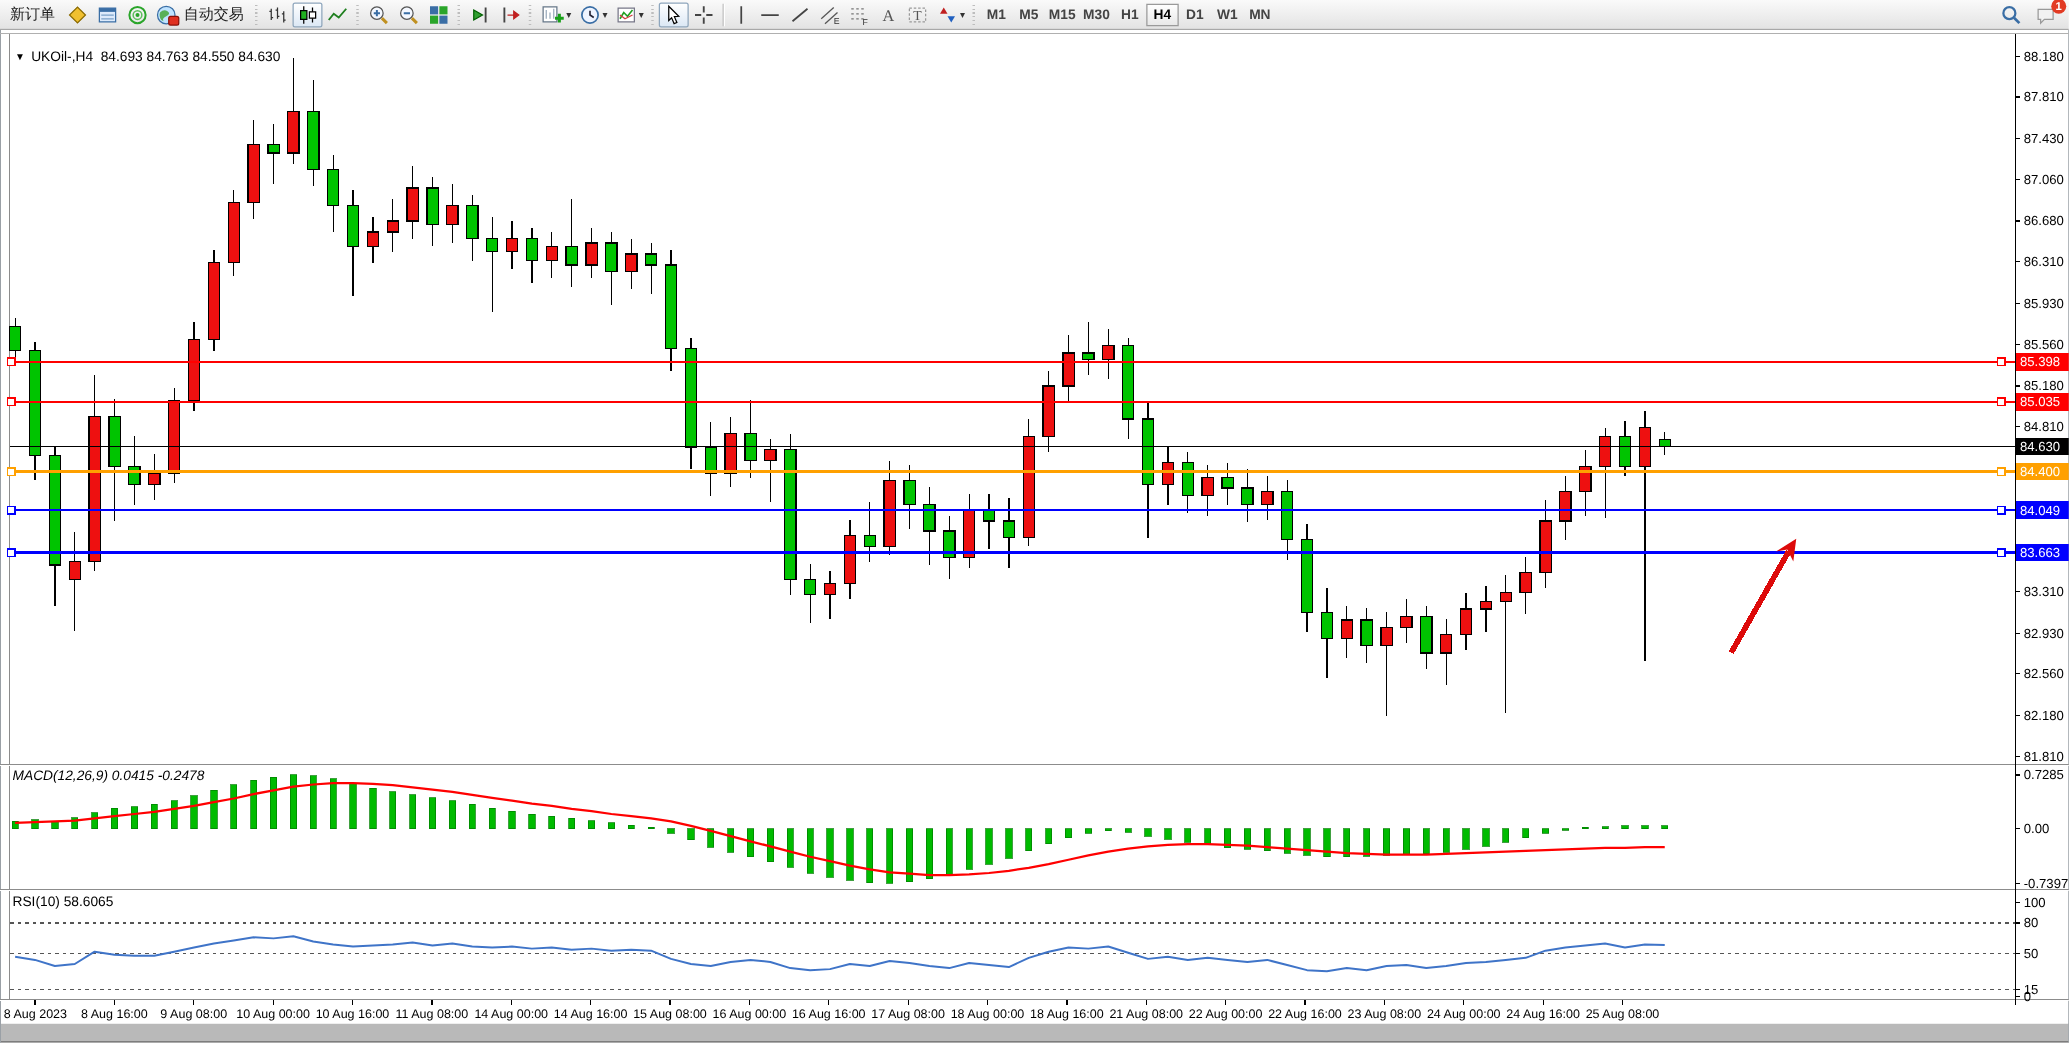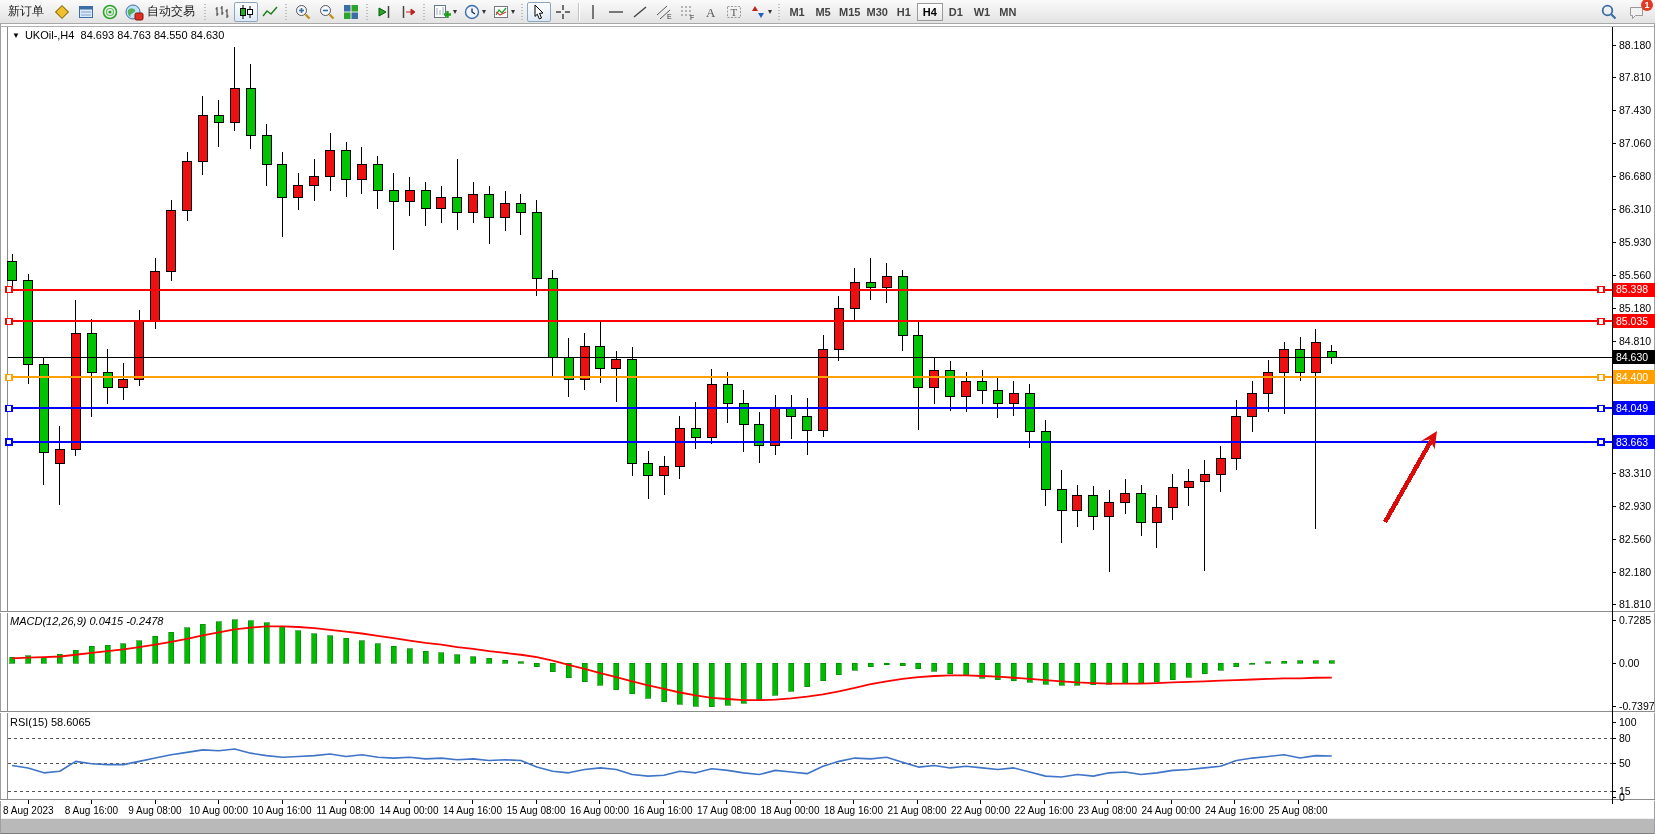--- a/index.html
+++ b/index.html
@@ -19,21 +19,21 @@
   .tf{height:18px;min-width:26px;display:flex;align-items:center;justify-content:center;
     font-size:11px;font-weight:bold;color:#444;border:1px solid transparent;padding:0 2px;box-sizing:border-box;}
   .tf.active{border:1px solid #9a9a9a;background:linear-gradient(#ffffff,#e8e8e8);color:#000;text-align:center;}
   .dd{font-size:8px;color:#333;margin-left:1px;}
   .tb-right{margin-left:auto;display:flex;align-items:center;margin-right:6px;}
   .badge{position:absolute;right:-5px;top:-4px;width:12px;height:12px;border-radius:50%;
     background:#e23b24;color:#fff;font-size:9px;font-weight:bold;display:flex;align-items:center;justify-content:center;}
   
   #plot{position:absolute;left:0;top:0;z-index:1;}
   .ovl{position:absolute;z-index:3;font-size:11px;color:#000;white-space:nowrap;}
-  #chart-title{left:12px;top:29px;}
+  #chart-title{left:12px;top:40px;}
   #macd-label{left:10px;top:615px;font-style:italic;}
   #rsi-label{left:10px;top:716px;}
   .tri{font-size:8px;margin-right:5px;vertical-align:1px;}
 </style>
 </head>
 <body>
 
 <div class="toolbar">
   <div class="tbtn">
     <span class="tlabel">新订单</span>
@@ -622,13 +622,13 @@
     <line x1="1234.5" y1="800" x2="1234.5" y2="804" stroke="#000" stroke-width="1" shape-rendering="crispEdges"></line>
     <text x="1234.5" y="814" fill="#000" font-size="10" text-anchor="middle" font-family="&quot;Liberation Sans&quot;,sans-serif" font-weight="normal">24 Aug 16:00</text>
     <line x1="1298" y1="800" x2="1298" y2="804" stroke="#000" stroke-width="1" shape-rendering="crispEdges"></line>
     <text x="1298" y="814" fill="#000" font-size="10" text-anchor="middle" font-family="&quot;Liberation Sans&quot;,sans-serif" font-weight="normal">25 Aug 08:00</text>
   </svg>
 
 <div class="ovl" id="chart-title">
   <span class="tri">▼</span><span>UKOil-,H4</span>&nbsp;&nbsp;<span>84.693 84.763 84.550 84.630</span>
 </div>
 <div class="ovl" id="macd-label">MACD(12,26,9) 0.0415 -0.2478</div>
-<div class="ovl" id="rsi-label">RSI(15) 58.6065</div>
+<div class="ovl" id="rsi-label">RSI(10) 58.6065</div>
 
 </body></html>

